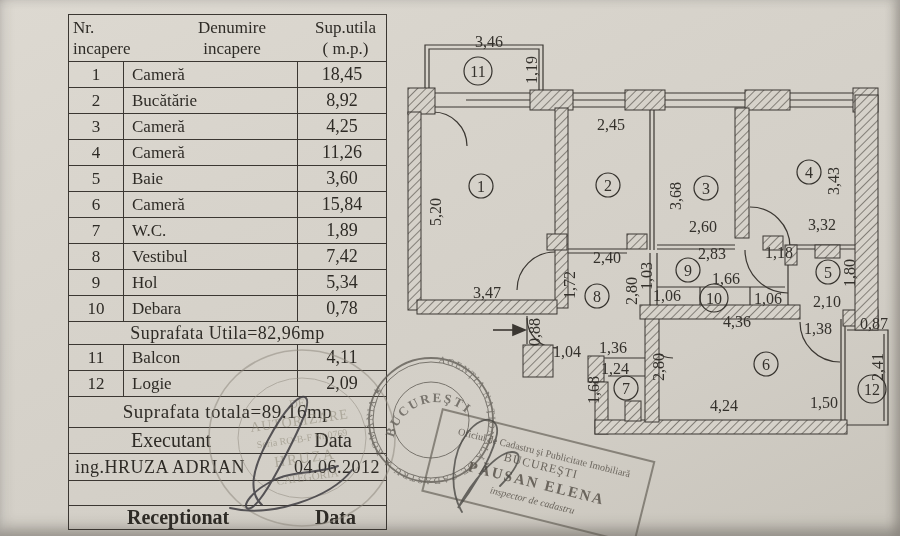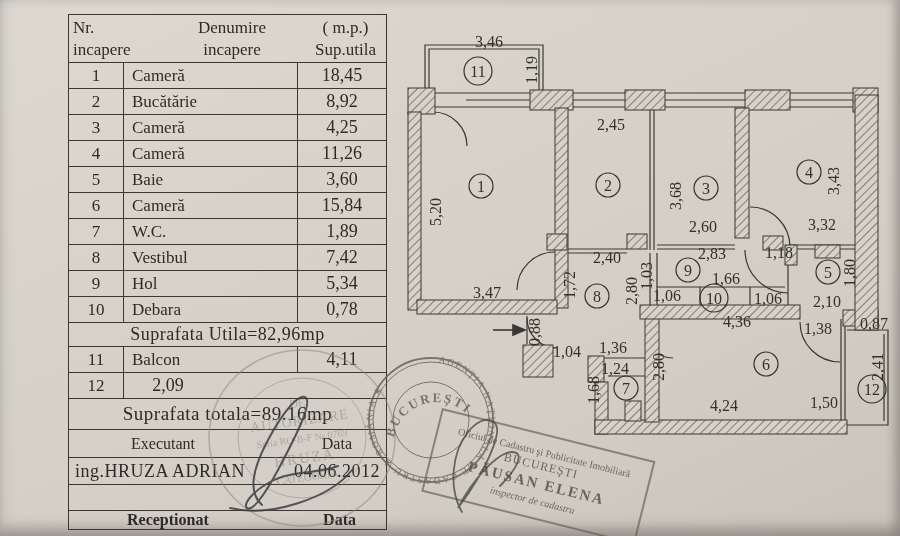--- a/index.html
+++ b/index.html
@@ -25,21 +25,21 @@
   .hc1{width:104px;padding-left:4px;}
   .hc2{flex:1;text-align:center;}
   .hc3{width:98px;text-align:center;}
   .t-row{height:25px;display:flex;border-bottom:1.4px solid #3b3732;align-items:center;}
   .t-row:last-child{border-bottom:1.4px solid #3b3732;}
   .c-nr{width:54px;text-align:center;border-right:1.4px solid #3b3732;align-self:stretch;display:flex;align-items:center;justify-content:center;}
   .c-name{flex:1;padding-left:8px;border-right:1.4px solid #3b3732;align-self:stretch;display:flex;align-items:center;text-align:right;}
   .c-area{width:88px;text-align:center;display:flex;align-items:center;justify-content:center;font-size:18px;}
   .t-span{height:24px;border-bottom:1.4px solid #3b3732;display:flex;align-items:center;justify-content:center;font-size:18px;letter-spacing:.5px;}
   .t-total{height:32px;font-size:19px;}
-  .t-exec,.t-rec{display:flex;align-items:center;justify-content:space-between;font-size:16px;}
+  .t-exec,.t-rec{display:flex;align-items:center;justify-content:space-between;font-size:20px;}
   .t-exec{height:28px;border-bottom:1.4px solid #3b3732;padding:0 34px 0 62px;}
   .t-exec2{height:28px;border-bottom:1.4px solid #3b3732;display:flex;align-items:center;justify-content:space-between;padding:0 6px;font-size:18px;letter-spacing:.5px;}
   .t-sig{height:26px;border-bottom:1.4px solid #3b3732;}
   .t-rec{flex:1;padding:0 30px 0 58px;font-weight:bold;}
   
   .office-stamp{
     position:absolute;left:442px;top:408px;width:216px;height:82px;
     transform:rotate(14deg);transform-origin:left top;
     border:2px solid rgba(96,91,82,.65);
     display:flex;flex-direction:column;align-items:center;justify-content:center;
@@ -62,22 +62,22 @@
   <div class="t-header">
     <div class="hc hc1">
       <span>Nr.</span>
       <span>incapere</span>
     </div>
     <div class="hc hc2">
       <span>Denumire</span>
       <span>incapere</span>
     </div>
     <div class="hc hc3">
+      <span>Sup.utila</span>
       <span>( m.p.)</span>
-      <span>Sup.utila</span>
     </div>
   </div>
   <div id="rows1">
       <div class="t-row">
         <div class="c-nr">1</div>
         <div class="c-name">Cameră</div>
         <div class="c-area">18,45</div>
       </div>
       <div class="t-row">
         <div class="c-nr">2</div>
@@ -127,20 +127,21 @@
     </div>
   <div class="t-span">Suprafata Utila=82,96mp</div>
   <div id="rows2">
       <div class="t-row">
         <div class="c-nr">11</div>
         <div class="c-name">Balcon</div>
         <div class="c-area">4,11</div>
       </div>
       <div class="t-row">
         <div class="c-nr">12</div>
+        <div class="c-name">Logie</div>
         <div class="c-area">2,09</div>
       </div>
     </div>
   <div class="t-span t-total">Suprafata totala=89.16mp</div>
   <div class="t-exec">
     <span>Executant</span>
     <span>Data</span>
   </div>
   <div class="t-exec2">
     <span>ing.HRUZA ADRIAN</span>

